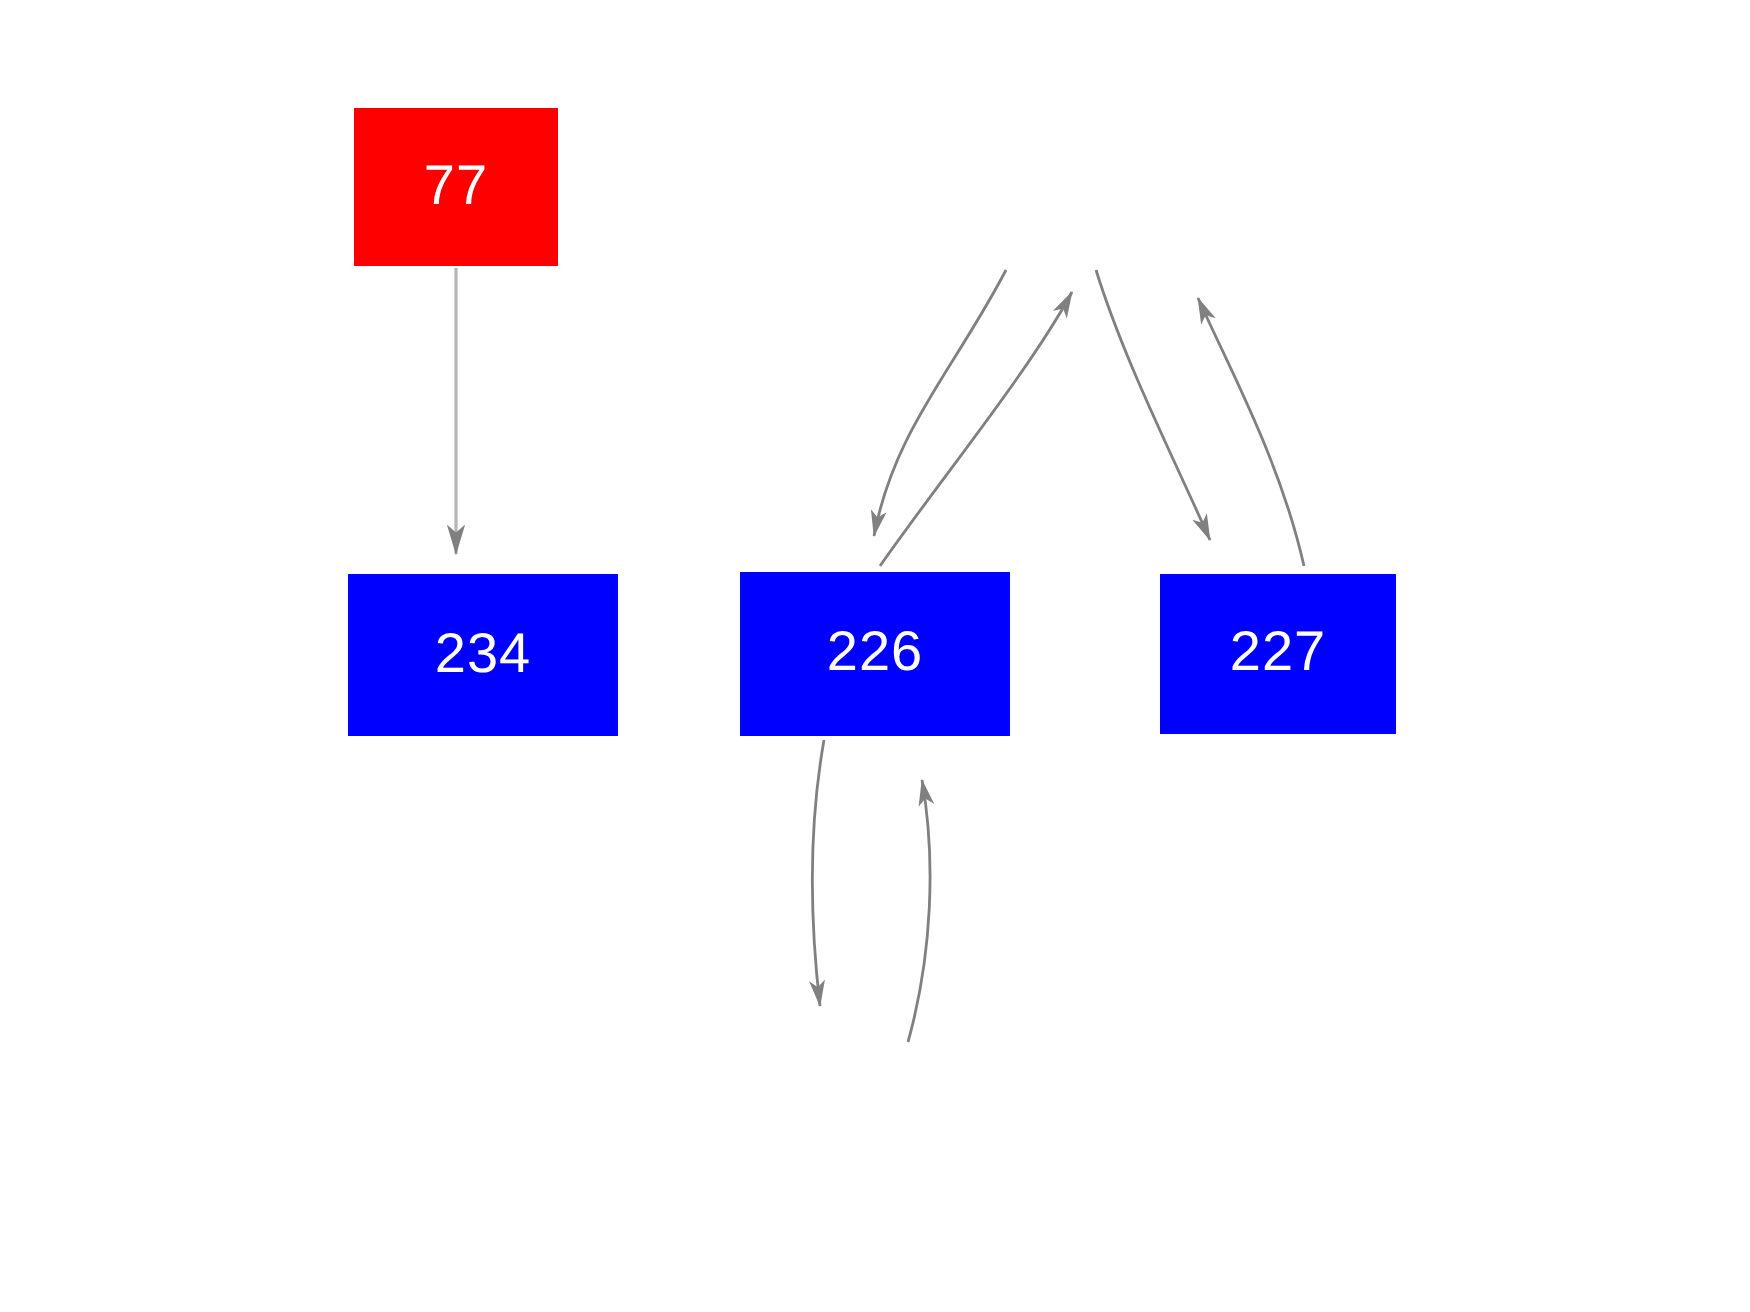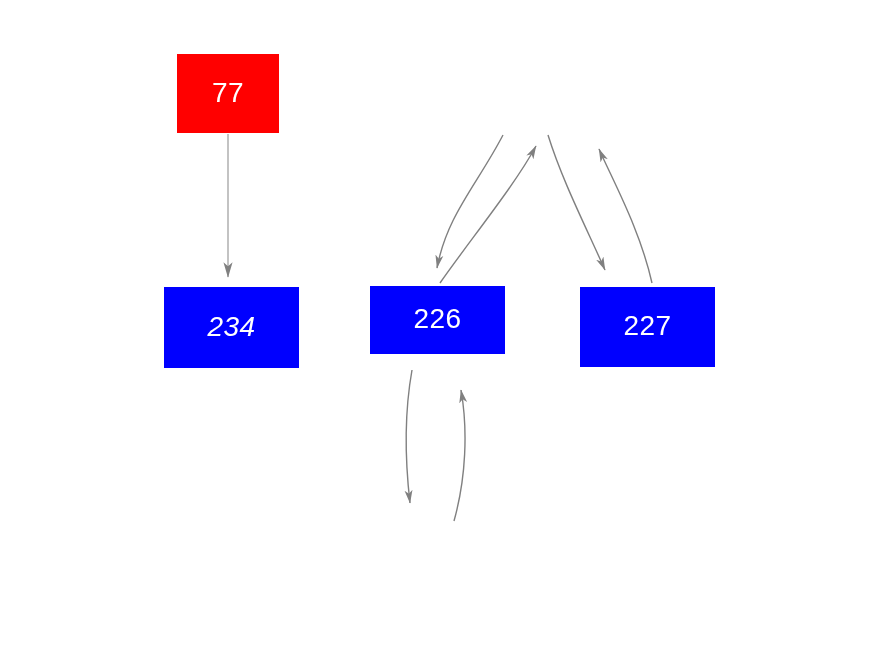--- a/index.html
+++ b/index.html
@@ -69,26 +69,26 @@
     <path d="M 412,370 C 404,415 405,460 410,503" fill="none" stroke="#808080" stroke-width="1.4" marker-end="url(#arrowhead)"></path>
 
     <path d="M 454,521 C 466,478 468,430 461,390" fill="none" stroke="#808080" stroke-width="1.4" marker-end="url(#arrowhead)"></path>
   </svg>
 
   <div class="graph-node" style="left: 177px; top: 54px; width: 102px; height: 79px; background: rgb(255, 0, 0); color: rgb(255, 255, 255);">
     <span class="node-label">77</span>
   </div>
 
 
-  <div class="graph-node" style="left: 164px; top: 287px; width: 135px; height: 81px; background: rgb(0, 0, 255); color: rgb(255, 255, 255); font-style: italic;">
+  <div class="graph-node" style="left: 174px; top: 287px; width: 135px; height: 81px; background: rgb(0, 0, 255); color: rgb(255, 255, 255);">
     <span class="node-label">234</span>
   </div>
 
-  <div class="graph-node" style="left: 370px; top: 286px; width: 135px; height: 68px; background: rgb(0, 0, 255); color: rgb(255, 255, 255);">
+  <div class="graph-node" style="left: 370px; top: 286px; width: 135px; height: 82px; background: rgb(0, 0, 255); color: rgb(255, 255, 255);">
     <span class="node-label">226</span>
   </div>
 
-  <div class="graph-node" style="left: 580px; top: 287px; width: 135px; height: 80px; background: rgb(0, 0, 255); color: rgb(255, 255, 255);">
+  <div class="graph-node" style="left: 580px; top: 287px; width: 118px; height: 80px; background: rgb(0, 0, 255); color: rgb(255, 255, 255);">
     <span class="node-label">227</span>
   </div>
 
 
 </div>
 
 </body></html>

